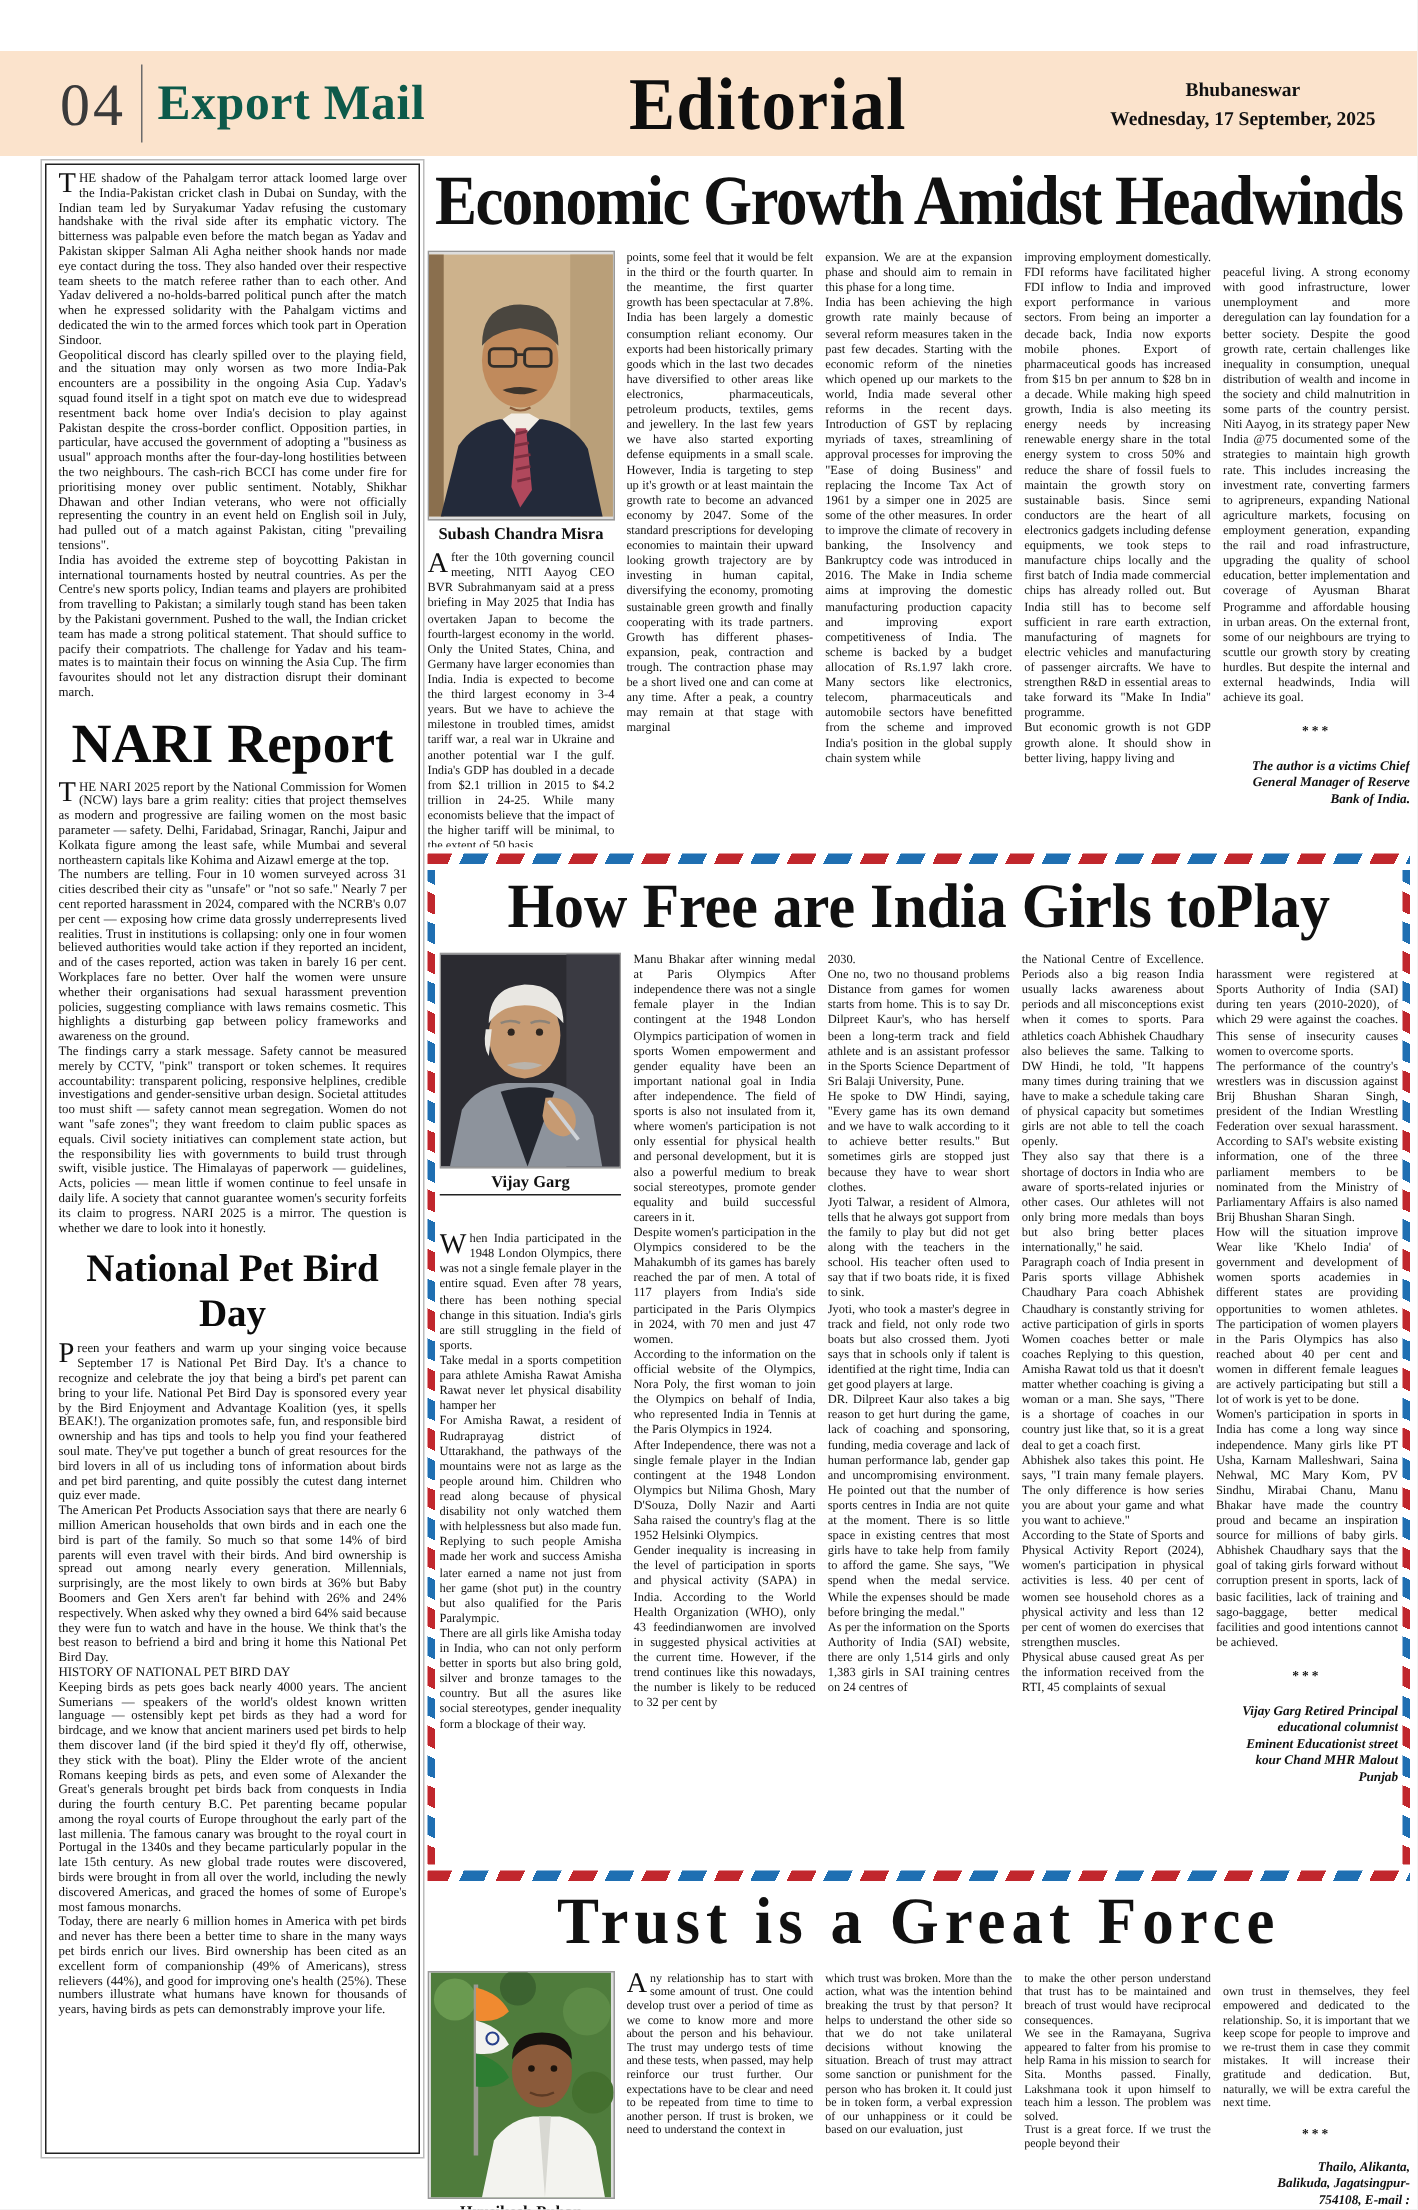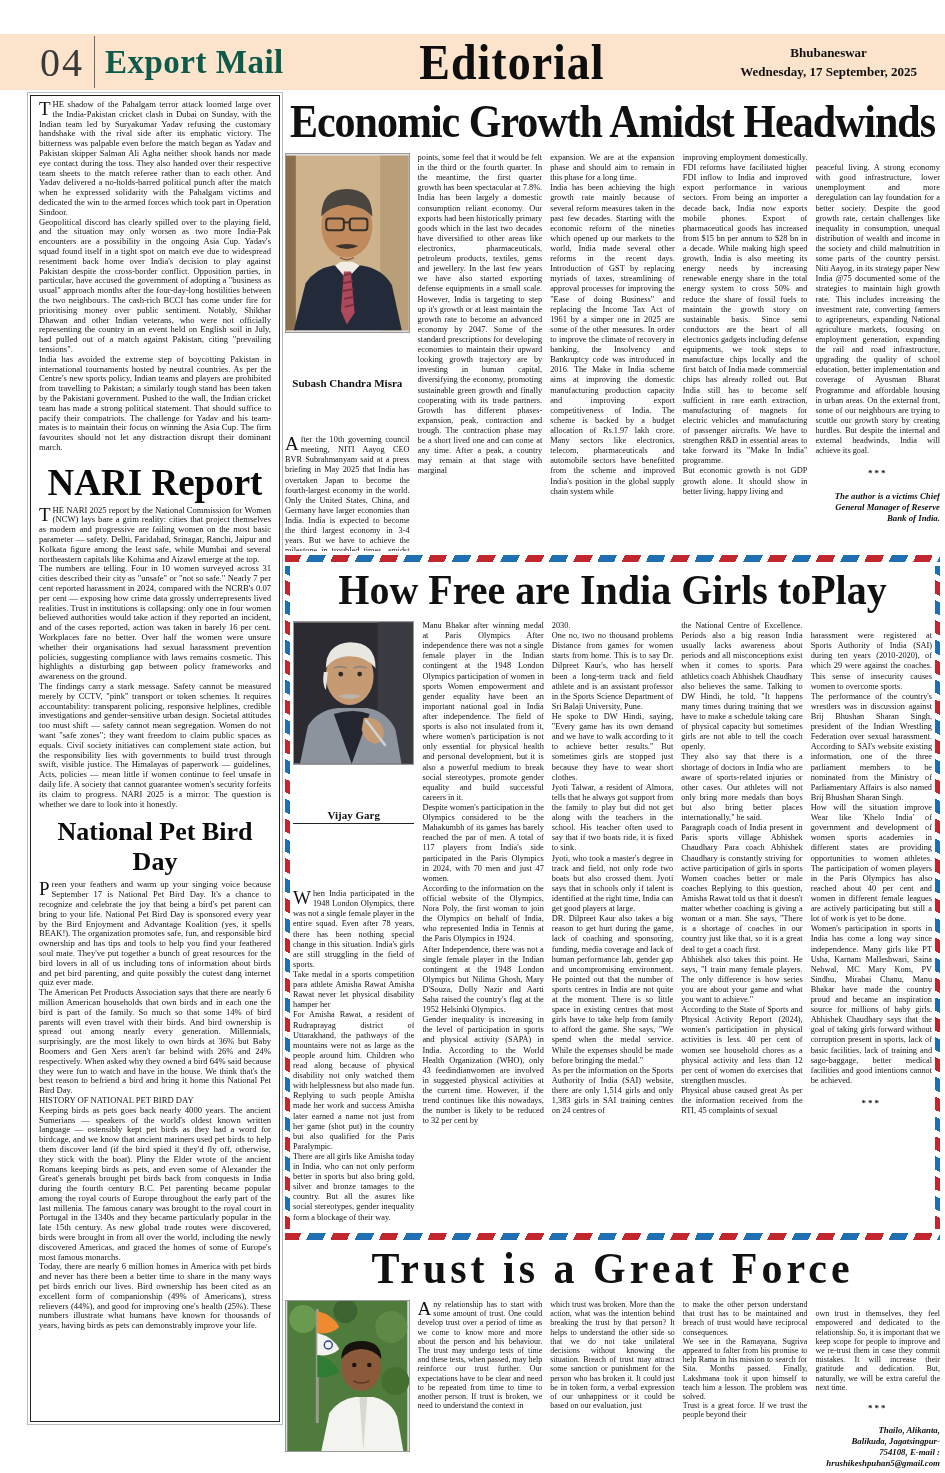--- a/index.html
+++ b/index.html
@@ -4,21 +4,21 @@
 <style>
   * { margin:0; padding:0; box-sizing:border-box; }
   html,body { background:#e9e9e9; }
   .page{
     width:945px; height:1473px; position:relative; background:#ffffff;
     overflow:hidden; font-family:"Liberation Serif","DejaVu Serif",serif; color:#111;
     margin:0 auto;
   }
   
   .masthead{
-    margin-top:34px; height:56px; background:#fbe3cc;
+    margin-top:34px; height:70px; background:#fbe3cc;
     display:flex; align-items:center; justify-content:space-between;
     padding:0 28px 0 40px;
   }
   .mast-left{ display:flex; align-items:center; gap:10px; }
   .page-num{ font-size:40px; color:#3a3a3a; letter-spacing:2px; }
   .mast-divider{ width:1px; height:52px; background:#6b6b6b; }
   .paper-name{ font-size:33px; font-weight:bold; color:#0d5a4a; letter-spacing:.5px; }
   .mast-center{ font-size:46px; font-weight:bold; color:#0e0e0e; letter-spacing:1px; transform:scaleY(1.08); }
   .mast-right{ text-align:center; font-weight:bold; font-size:13px; line-height:1.5; color:#111; }
   
@@ -64,21 +64,21 @@
   }
   .girls-frame::before{ left:0; } .girls-frame::after{ right:0; }
   .h-girls{ font-size:40px; text-align:center; font-weight:bold; transform:scaleY(1.05);
             margin:3px 0 8px 0; }
   .girls-cols{ height:608px; }
   
   .h-trust{ font-size:42px; text-align:center; font-weight:bold; letter-spacing:4px;
             transform:scaleY(1.05); margin:4px 0 8px 0; }
   .trust-cols{ height:196px; }
   .trust-cols .col{ font-size:8px; line-height:1.15; }
-  .photo-col{ display:flex; flex-direction:column;gap:41px; }
+  .photo-col{ display:flex; flex-direction:column; }
   .photo-col .txt{ margin-top:3px; }
 </style>
 </head>
 <body>
 
 <div class="page">
 
   <header class="masthead">
     <div class="mast-left">
       <span class="page-num">04</span>
@@ -203,20 +203,25 @@
 Paragraph coach of India present in Paris sports village Abhishek Chaudhary Para coach Abhishek Chaudhary is constantly striving for active participation of girls in sports Women coaches better or male coaches Replying to this question, Amisha Rawat told us that it doesn't matter whether coaching is giving a woman or a man. She says, "There is a shortage of coaches in our country just like that, so it is a great deal to get a coach first.
 Abhishek also takes this point. He says, "I train many female players. The only difference is how series you are about your game and what you want to achieve."
 According to the State of Sports and Physical Activity Report (2024), women's participation in physical activities is less. 40 per cent of women see household chores as a physical activity and less than 12 per cent of women do exercises that strengthen muscles.
 Physical abuse caused great As per the information received from the RTI, 45 complaints of sexual</div>
           <div class="col">
             <div style="white-space:pre-line;">harassment were registered at Sports Authority of India (SAI) during ten years (2010-2020), of which 29 were against the coaches. This sense of insecurity causes women to overcome sports.
 The performance of the country's wrestlers was in discussion against Brij Bhushan Sharan Singh, president of the Indian Wrestling Federation over sexual harassment. According to SAI's website existing information, one of the three parliament members to be nominated from the Ministry of Parliamentary Affairs is also named Brij Bhushan Sharan Singh.
 How will the situation improve Wear like 'Khelo India' of government and development of women sports academies in different states are providing opportunities to women athletes. The participation of women players in the Paris Olympics has also reached about 40 per cent and women in different female leagues are actively participating but still a lot of work is yet to be done.
 Women's participation in sports in India has come a long way since independence. Many girls like PT Usha, Karnam Malleshwari, Saina Nehwal, MC Mary Kom, PV Sindhu, Mirabai Chanu, Manu Bhakar have made the country proud and became an inspiration source for millions of baby girls. Abhishek Chaudhary says that the goal of taking girls forward without corruption present in sports, lack of basic facilities, lack of training and sago-baggage, better medical facilities and good intentions cannot be achieved.</div>
             <div class="star">***</div>
+            <div class="credit">Vijay Garg Retired Principal
+educational columnist
+Eminent Educationist street
+kour Chand MHR Malout
+Punjab</div>
           </div>
         </div>
       </article>
 
       <div class="dashes"></div>
 
       <article>
         <h1 class="h-trust">Trust is a Great Force</h1>
         <div class="cols trust-cols">
           <div class="col photo-col">

